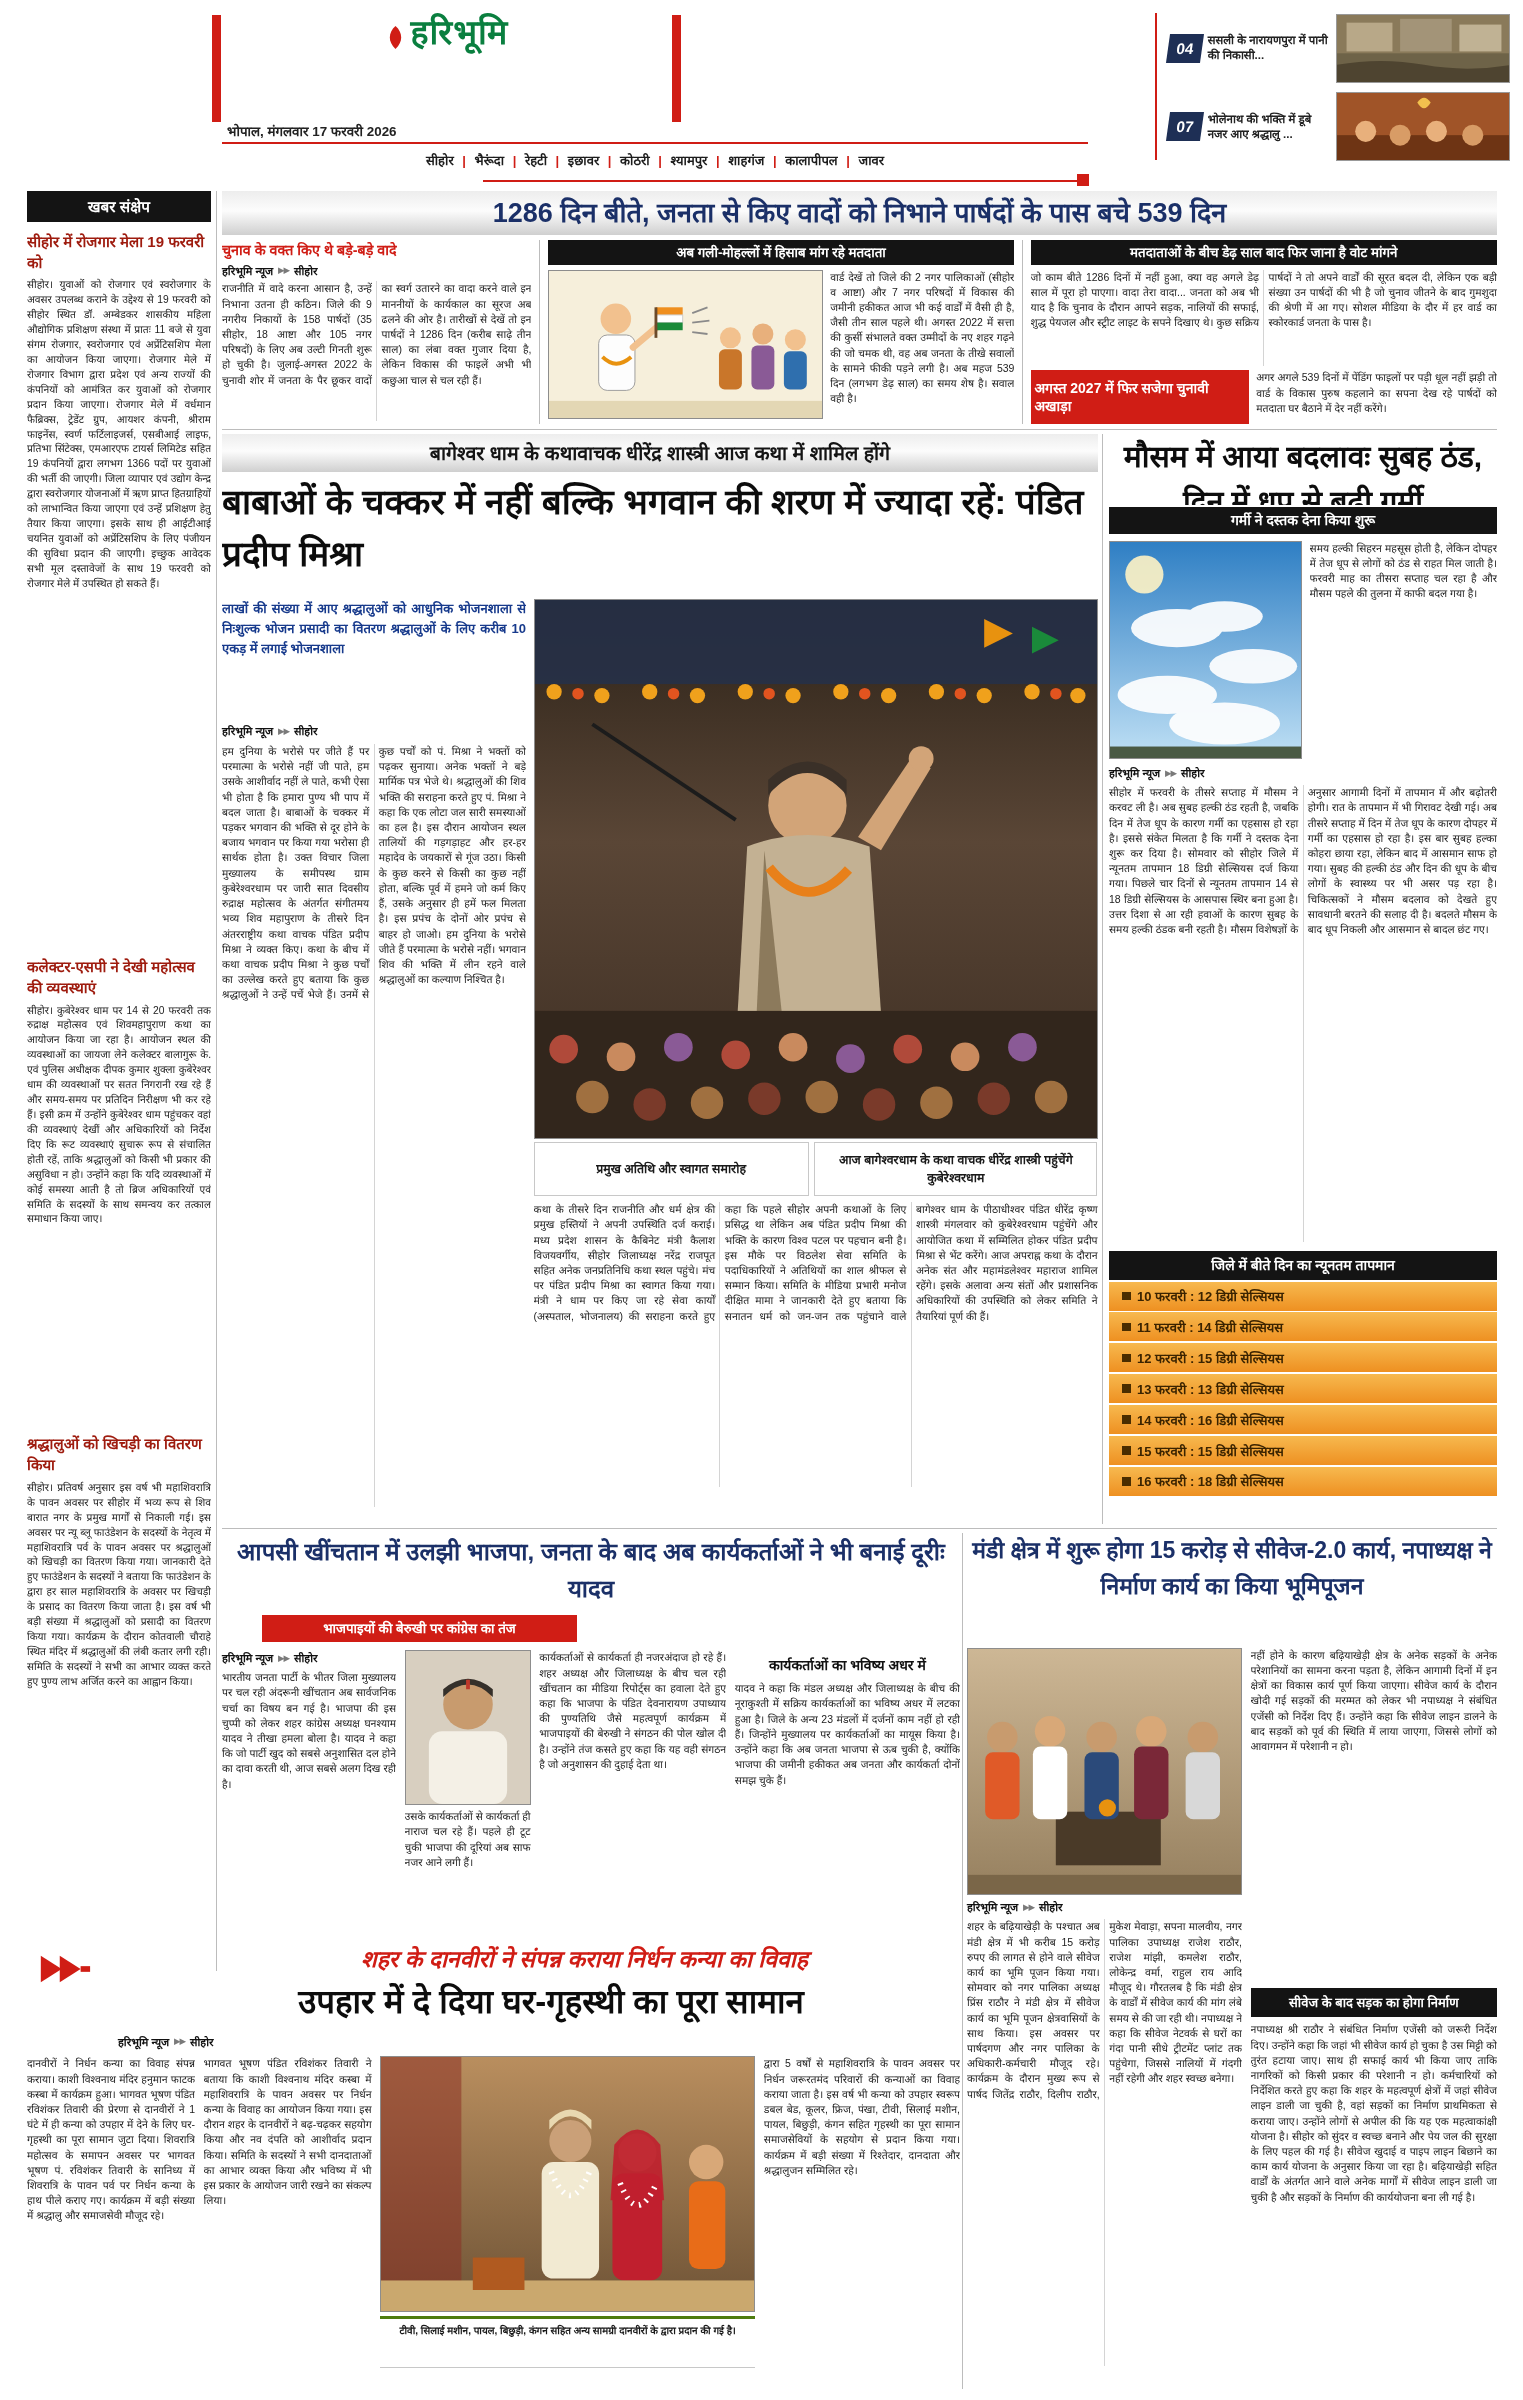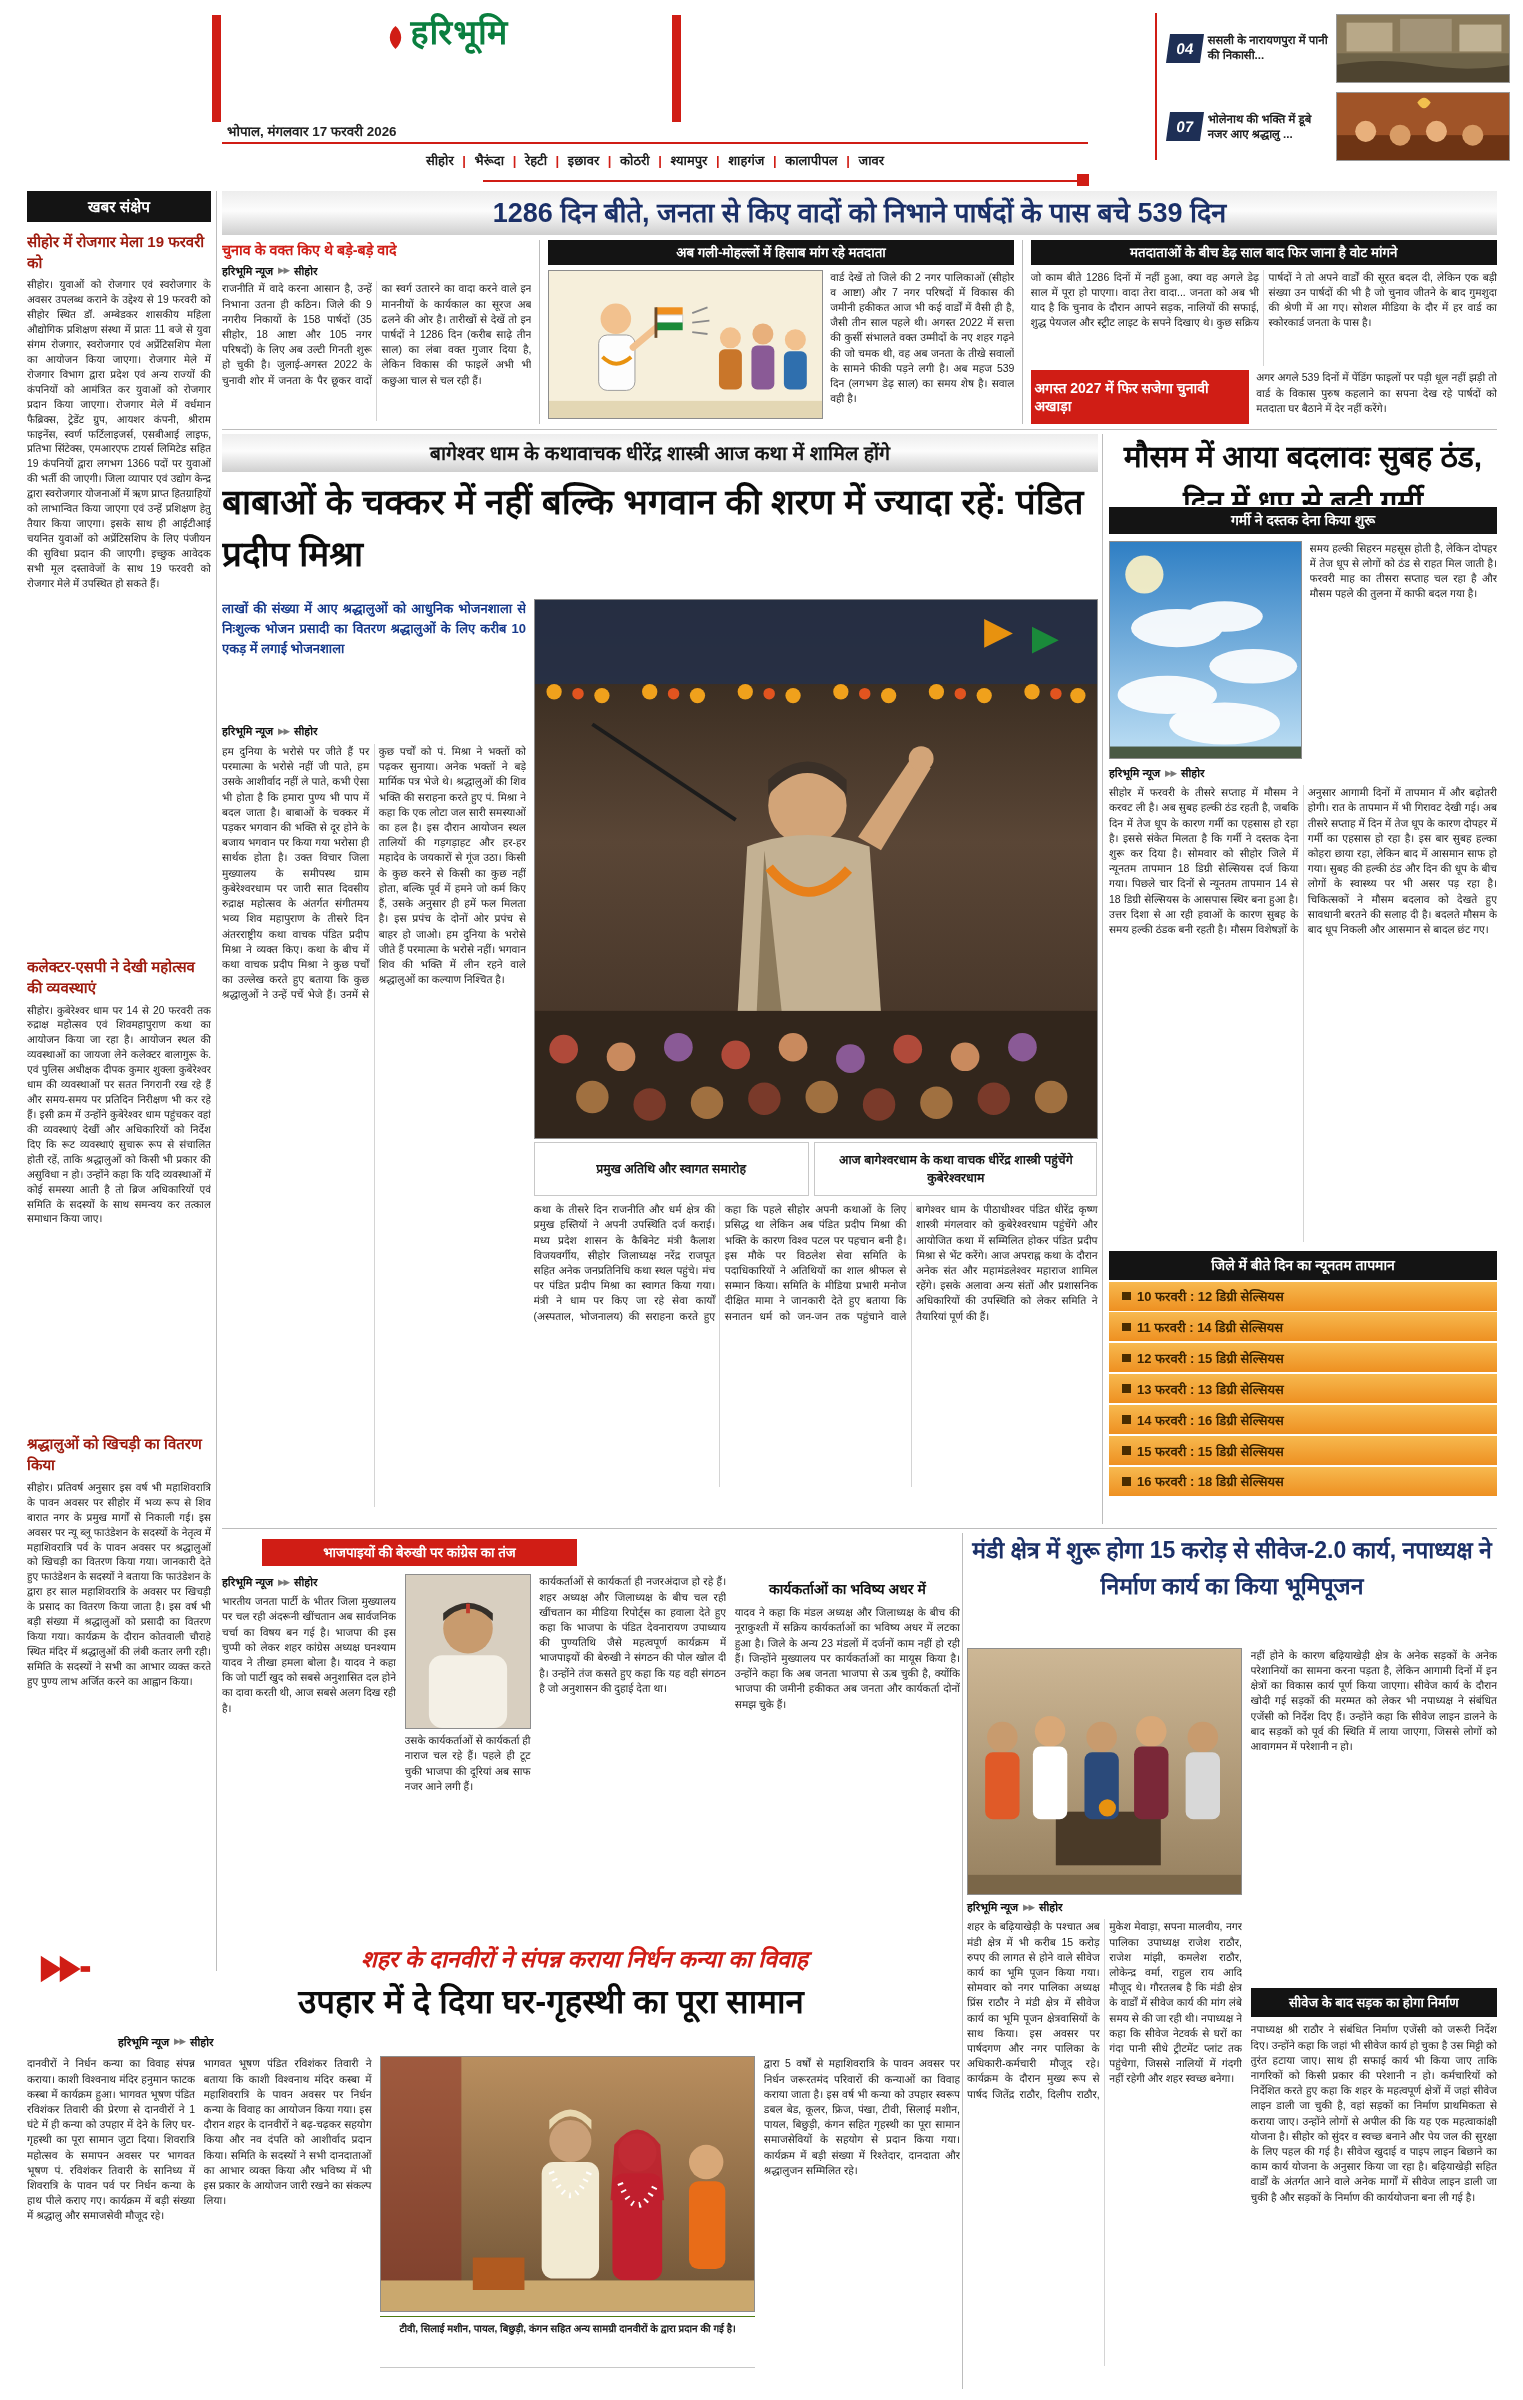--- a/index.html
+++ b/index.html
@@ -91,21 +91,21 @@
   .sw-headline{font-size:23px;font-weight:bold;color:#1b3068;text-align:center;line-height:1.55;height:109px;overflow:hidden;}
   .sw-row{display:flex;gap:8.6px;margin-top:5.7px;}
   .sw-band{height:29px;line-height:29px;font-size:13px;margin:4.8px 0;}
 
   
   #wedding{position:absolute;left:27px;top:1942px;width:933px;}
   .wd-kicker{margin-left:182px;width:751px;text-align:center;color:#d01d15;font-weight:bold;font-size:23px;height:34px;line-height:34px;white-space:nowrap;overflow:hidden;font-style:italic;}
   .wd-headline{margin-left:115px;width:818px;text-align:center;font-size:33px;font-weight:bold;color:#0c0c0c;height:52px;line-height:52px;white-space:nowrap;overflow:hidden;}
   .wd-byline{margin:5.7px 0 0 91px;}
   .wd-row{display:flex;gap:8.6px;margin-top:7.6px;height:319px;}
-  .wd-cap{border-top:1px solid #4d7c0f;border-bottom:1px solid #c8c8c8;font-size:10px;font-weight:bold;text-align:center;padding:3.8px;line-height:1.5;height:52px;overflow:hidden;margin-top:3.8px;}
+  .wd-cap{border-top:3px solid #4d7c0f;border-bottom:1px solid #c8c8c8;font-size:10px;font-weight:bold;text-align:center;padding:3.8px;line-height:1.5;height:52px;overflow:hidden;margin-top:3.8px;}
   .wd-arrow{position:absolute;left:9.6px;top:7.6px;}
 </style>
 </head>
 <body>
 
 <div id="page">
 
   <div>
     <div class="m-bar" style="left:212px;"></div>
     <div class="m-bar" style="left:672px;"></div>
@@ -379,20 +379,21 @@
         </div>
         <div class="temp-row">
           <span class="bullet"></span>
           <span>16 फरवरी : 18 डिग्री सेल्सियस</span>
         </div>
       </div>
   </div>
   <div class="hline" style="left:222px;top:1528px;width:1275px;"></div>
 
   <div id="bjp">
+    <div class="bj-headline">आपसी खींचतान में उलझी भाजपा, जनता के बाद अब कार्यकर्ताओं ने भी बनाई दूरीः यादव</div>
     <div class="bj-band">भाजपाइयों की बेरुखी पर कांग्रेस का तंज</div>
     <div class="bj-row">
       <div style="width:174px;flex:none;">
         <div class="byline" style="margin-bottom:4.8px;">
           <span>हरिभूमि न्यूज</span>
           <span class="arrows">▶▶</span>
           <span>सीहोर</span>
         </div>
         <div class="body-text" style="height:254px;">भारतीय जनता पार्टी के भीतर जिला मुख्यालय पर चल रही अंदरूनी खींचतान अब सार्वजनिक चर्चा का विषय बन गई है। भाजपा की इस चुप्पी को लेकर शहर कांग्रेस अध्यक्ष घनश्याम यादव ने तीखा हमला बोला है। यादव ने कहा कि जो पार्टी खुद को सबसे अनुशासित दल होने का दावा करती थी, आज सबसे अलग दिख रही है।</div>
       </div>

